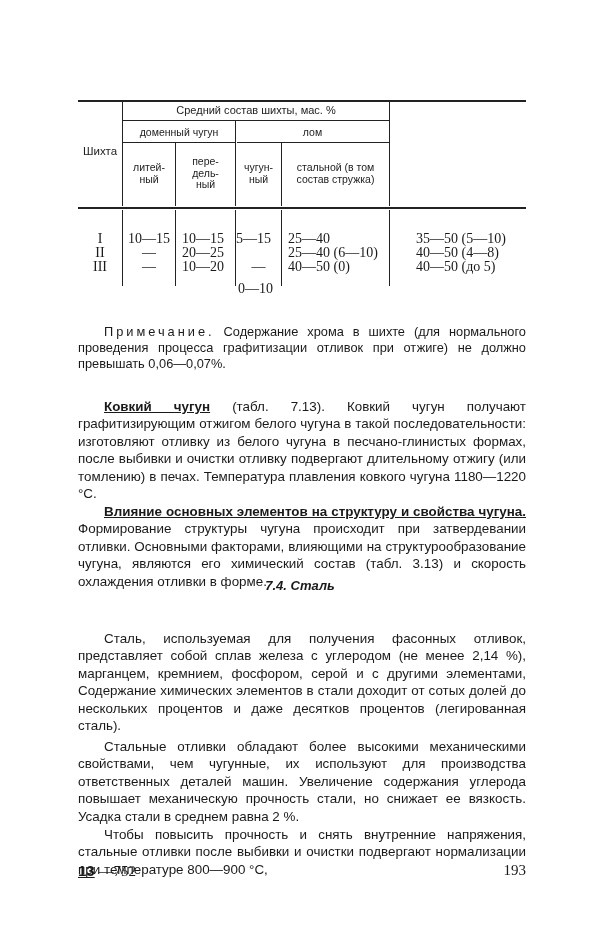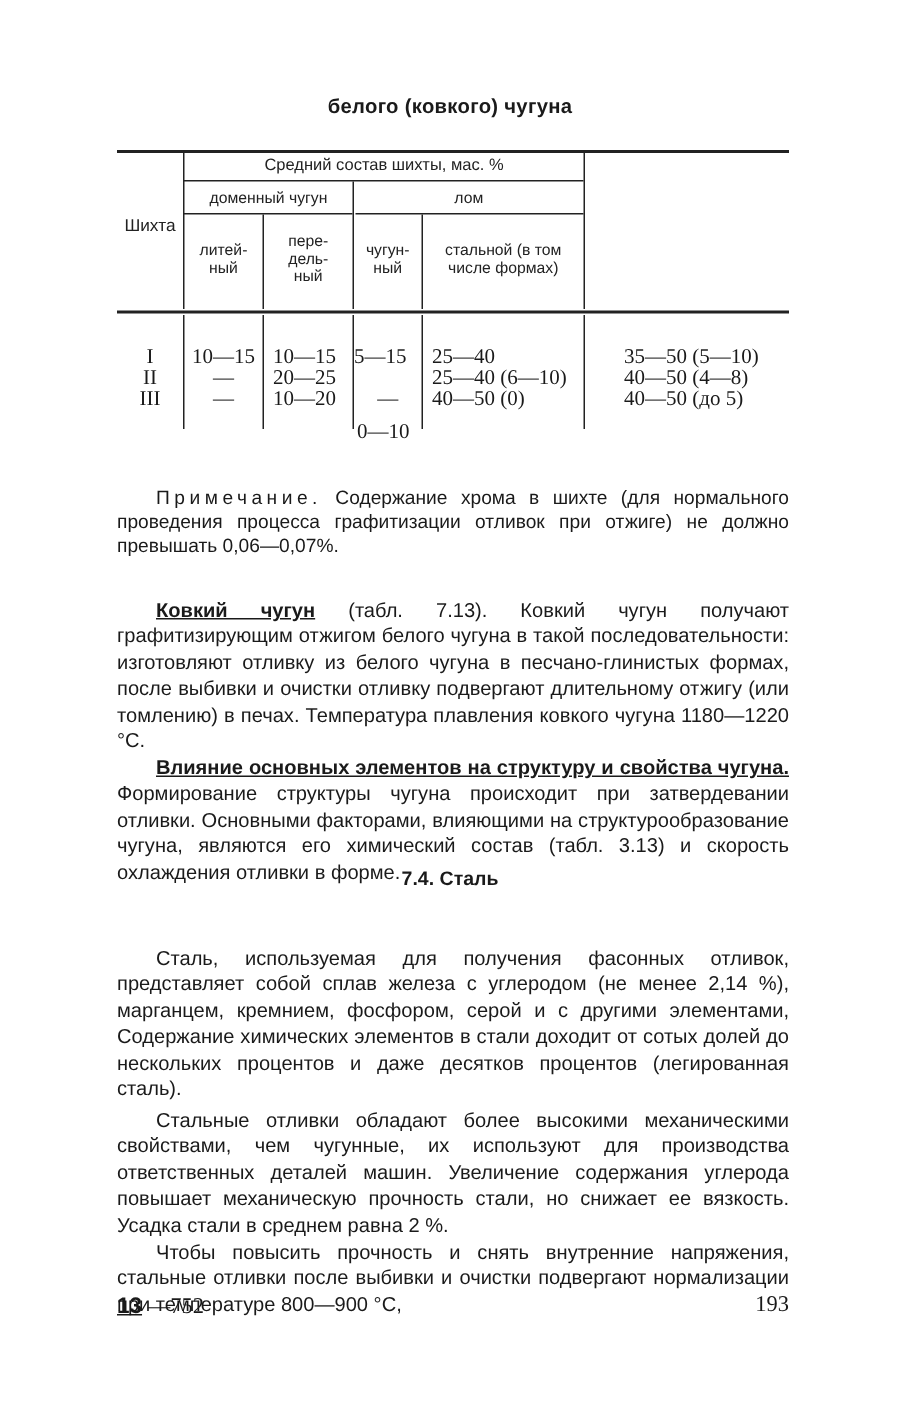--- a/index.html
+++ b/index.html
@@ -14,30 +14,29 @@
   .vl{position:absolute;background:#222;width:1.2px;}
   .th{position:absolute;font-family:"Liberation Sans","DejaVu Sans",sans-serif;font-size:10.5px;line-height:11.5px;text-align:center;color:#222;}
   .td{position:absolute;font-size:14px;line-height:14px;color:#1a1a1a;white-space:pre;}
   .mono{text-align:center;}
   
   .p{position:absolute;left:78px;width:448px;font-size:14.2px;line-height:19.2px;text-align:justify;text-align-last:left;}
   .p.sans{font-family:"Liberation Sans","DejaVu Sans",sans-serif;font-size:13.4px;line-height:17.4px;margin-top:28px;}
   .ind{text-indent:26px;}
   .sp{letter-spacing:3px;}
   .b{font-weight:bold;text-decoration:underline;}
-  .h2{position:absolute;left:0;width:600px;text-align:center;font-family:"Liberation Sans","DejaVu Sans",sans-serif;font-weight:bold;font-size:13px;top:578px;}
+  .h2{position:absolute;left:0;width:600px;text-align:center;font-family:"Liberation Sans","DejaVu Sans",sans-serif;font-weight:bold;font-size:13px;top:578px;font-style:italic;}
   .foot{position:absolute;top:862px;font-size:15px;}
 </style>
 </head>
 <body>
 
 <div class="page">
 
   <div class="cap">
-    <div>белого (ковкого) чугуна</div>
   </div>
 
   <div class="tbl">
 
     <div class="hl" style="left:0;top:0;width:448px;height:1.5px;"></div>
     <div class="hl" style="left:44px;top:20px;width:267px;height:1px;"></div>
     <div class="hl" style="left:44px;top:42px;width:113px;height:1px;"></div>
     <div class="hl" style="left:159px;top:42px;width:152px;height:1px;"></div>
     <div class="hl" style="left:0;top:107px;width:448px;height:1.5px;"></div>
 
@@ -66,21 +65,21 @@
       <div>пере-</div>
       <div>дель-</div>
       <div>ный</div>
     </div>
     <div class="th" style="left:158px;top:62px;width:45px;">
       <div>чугун-</div>
       <div>ный</div>
     </div>
     <div class="th" style="left:204px;top:62px;width:107px;">
       <div>стальной (в том</div>
-      <div>числе формах)</div>
+      <div>состав стружка)</div>
     </div>
 
     <div>
       <div class="td mono" style="left:0;top:132px;width:44px;">I</div>
       <div class="td" style="left:50px;top:132px;">10—15</div>
       <div class="td" style="left:104px;top:132px;">10—15</div>
       <div class="td" style="left:158px;top:132px;">5—15</div>
       <div class="td" style="left:210px;top:132px;">25—40</div>
       <div class="td" style="left:338px;top:132px;">35—50 (5—10)</div>
     </div>

